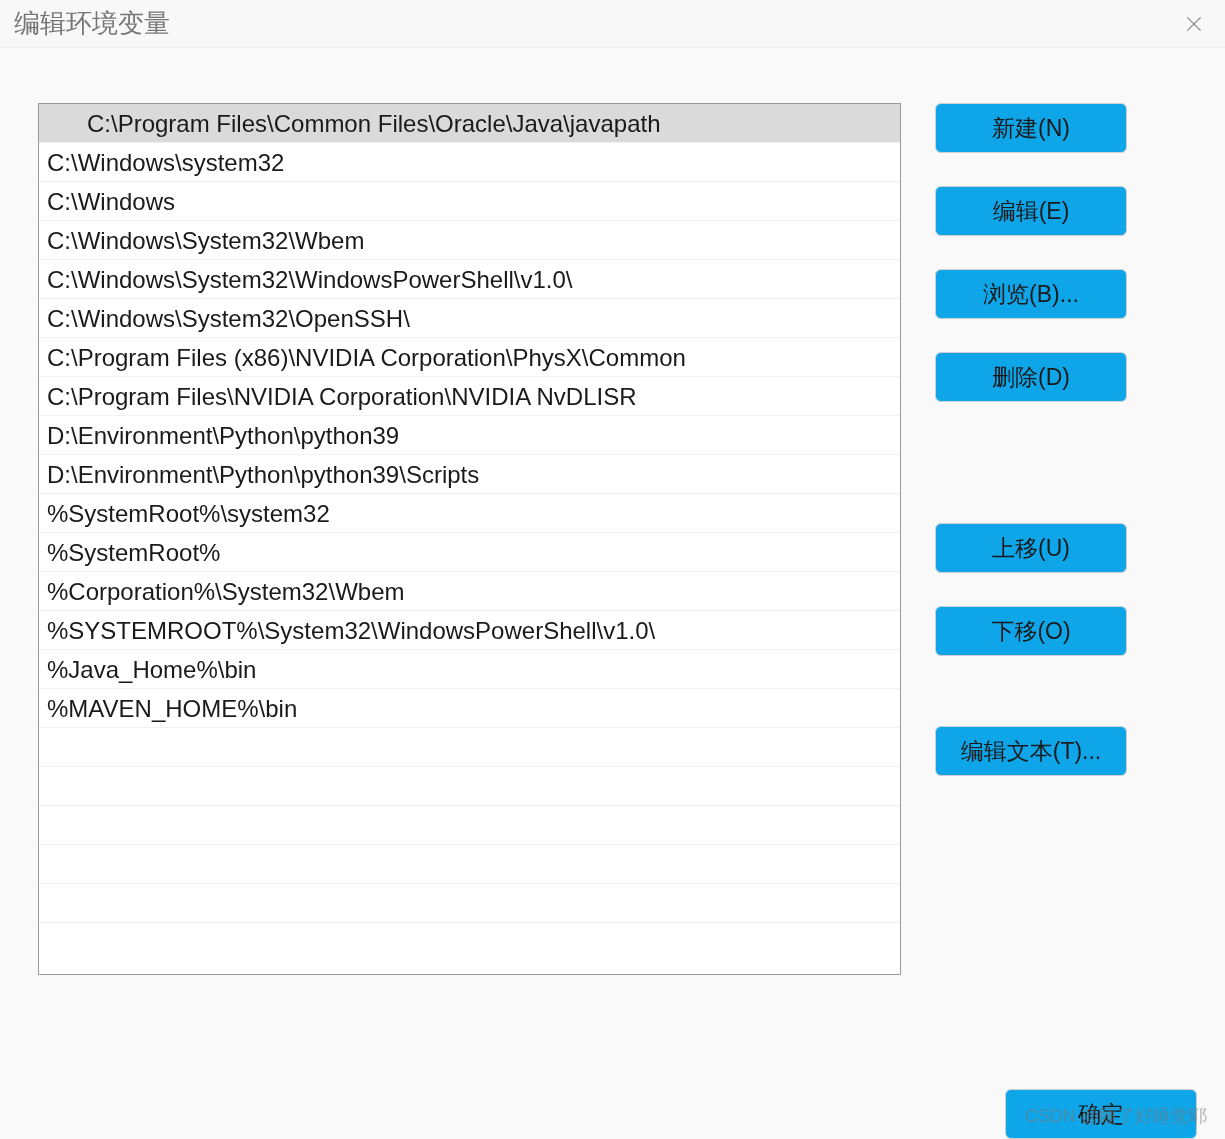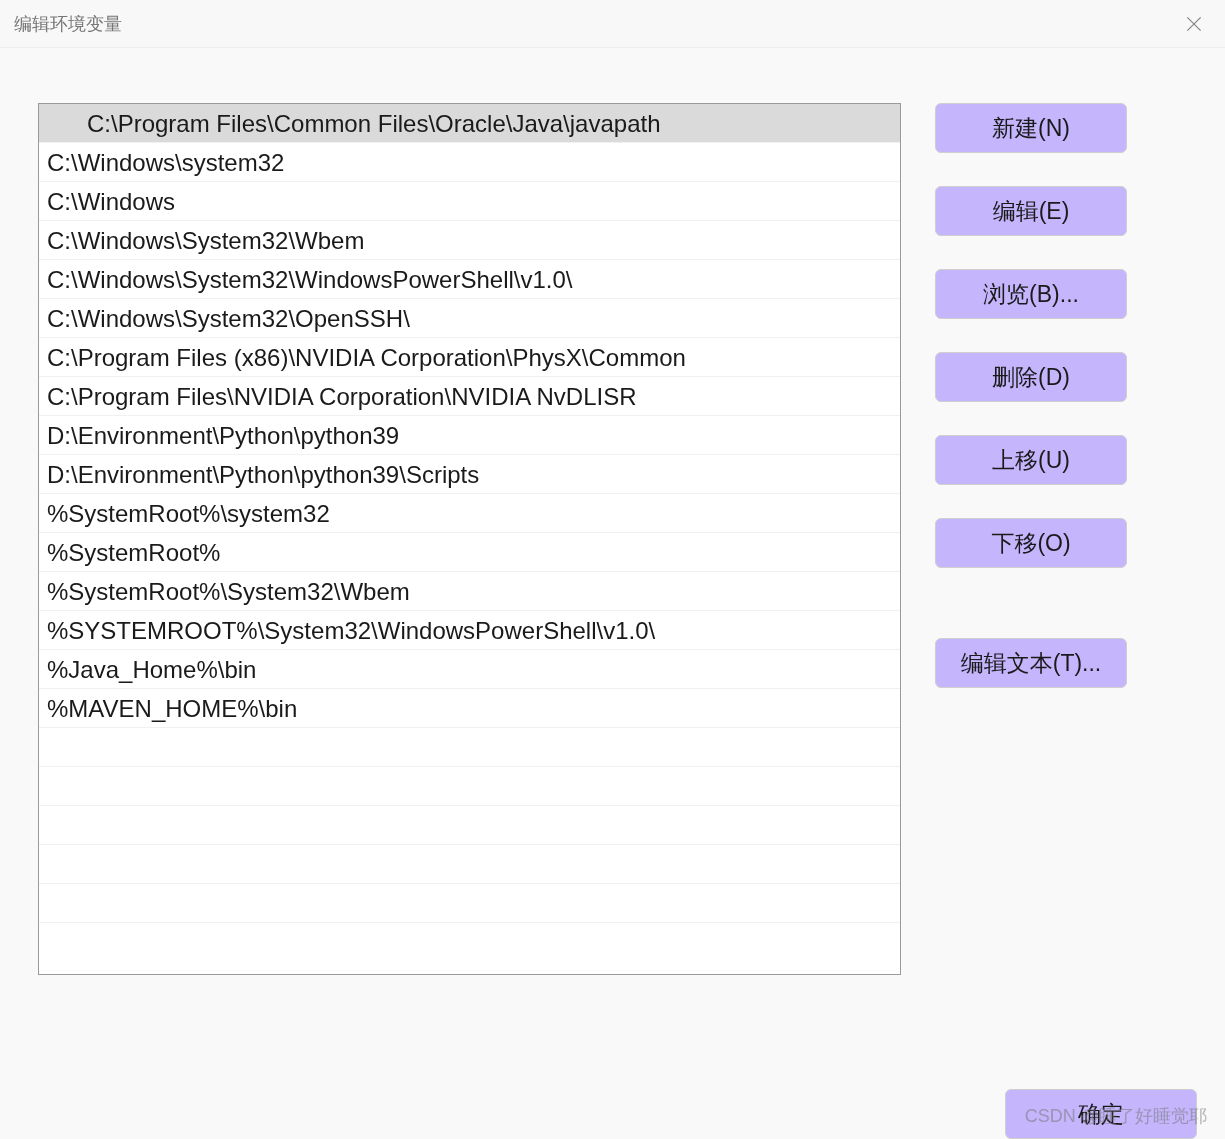--- a/index.html
+++ b/index.html
@@ -14,21 +14,21 @@
     .titlebar {
       height: 48px;
       display: flex;
       align-items: center;
       justify-content: space-between;
       padding: 0 18px 0 14px;
       background: #f8f8f8;
       border-bottom: 1px solid #eee;
     }
     .title-text {
-      font-size: 18px;
+      font-size: 26px;
       color: #767676;
       font-weight: 400;
     }
     .close-icon {
       width: 26px; height: 26px;
       display: flex; align-items: center; justify-content: center;
       cursor: pointer;
       color: #888;
     }
     .close-icon svg { width: 20px; height: 20px; }
@@ -62,26 +62,26 @@
     .list-row.empty {
       color: transparent;
     }
     .side-buttons {
       flex: 1;
       display: flex;
       flex-direction: column;
       gap: 33px;
     }
     .btn-group { display: flex; flex-direction: column; gap: 33px; }
-    .btn-group.spaced-top { }
+    .btn-group.spaced-top { margin-top: 88px; }
     .btn-group.spaced-mid { margin-top: 37px; }
     .btn {
       width: 192px;
       height: 50px;
-      background: #c4b5fd;
+      background: #0ea5e9;
       border: 1px solid #cfcfcf;
       border-radius: 6px;
       font-size: 23px;
       color: #1a1a1a;
       cursor: pointer;
       display: flex; align-items: center; justify-content: center;
       font-family: inherit;
     }
     .footer {
       position: absolute;
@@ -123,21 +123,21 @@
       <div class="list-row">C:\Windows</div>
       <div class="list-row">C:\Windows\System32\Wbem</div>
       <div class="list-row">C:\Windows\System32\WindowsPowerShell\v1.0\</div>
       <div class="list-row">C:\Windows\System32\OpenSSH\</div>
       <div class="list-row">C:\Program Files (x86)\NVIDIA Corporation\PhysX\Common</div>
       <div class="list-row">C:\Program Files\NVIDIA Corporation\NVIDIA NvDLISR</div>
       <div class="list-row">D:\Environment\Python\python39</div>
       <div class="list-row">D:\Environment\Python\python39\Scripts</div>
       <div class="list-row">%SystemRoot%\system32</div>
       <div class="list-row">%SystemRoot%</div>
-      <div class="list-row">%SystemRoot%\System32\Wbem</div>
+      <div class="list-row">%Corporation%\System32\Wbem</div>
       <div class="list-row">%SYSTEMROOT%\System32\WindowsPowerShell\v1.0\</div>
       <div class="list-row">%Java_Home%\bin</div>
       <div class="list-row">%MAVEN_HOME%\bin</div>
       <div class="list-row empty">.</div>
       <div class="list-row empty">.</div>
       <div class="list-row empty">.</div>
       <div class="list-row empty">.</div>
       <div class="list-row empty">.</div>
     </div>
 

